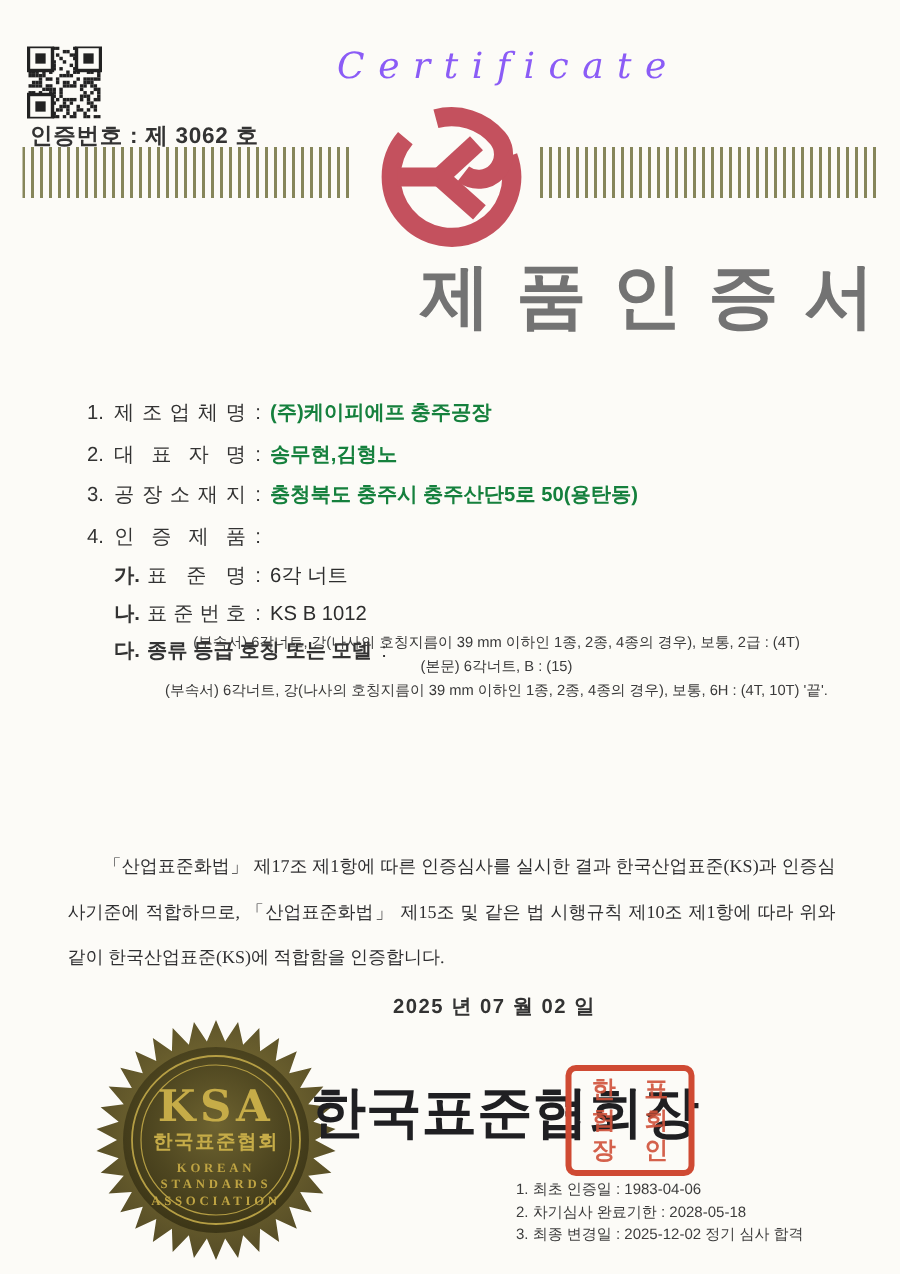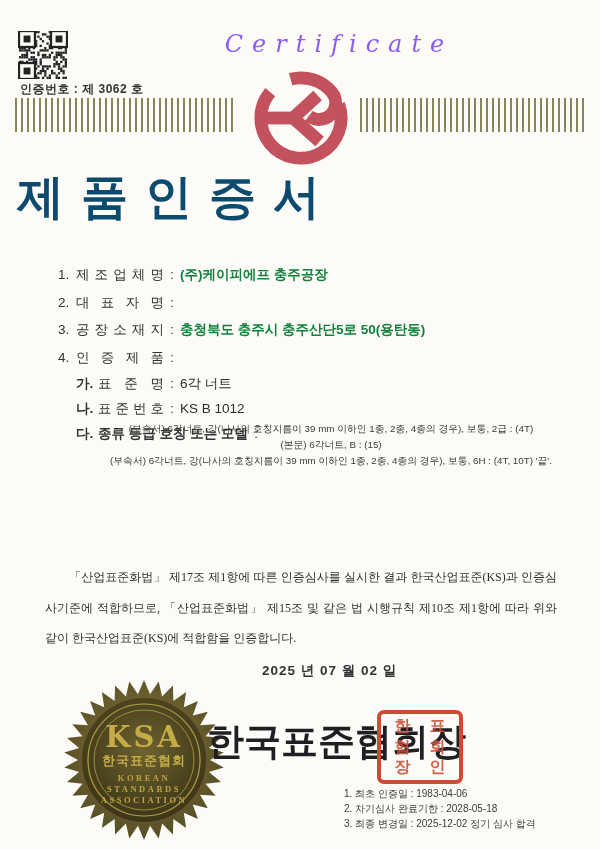--- a/index.html
+++ b/index.html
@@ -5,37 +5,37 @@
   * { margin:0; padding:0; box-sizing:border-box; }
   html,body { background:#e8e8e4; }
   .page {
     position:relative; width:600px; height:849px; margin:0 auto;
     background:#fcfbf7; overflow:hidden;
     font-family:"Liberation Sans", sans-serif; color:#2b2b2b;
   }
 
   
   .qr { position:absolute; left:18px; top:31px; width:50px; height:48px; }
-  .cert-no { position:absolute; left:20px; top:81px; font-size:12px; font-weight:bold; letter-spacing:.5px; color:#333; }
+  .cert-no { position:absolute; left:20px; top:81px; font-size:15px; font-weight:bold; letter-spacing:.5px; color:#333; }
   .script-title {
     position:absolute; left:0; top:30px; width:100%; text-align:center;
     font-family:"DejaVu Serif", serif; font-style:italic;
     font-size:24px; letter-spacing:9px; color:#8b5cf6; font-weight:400;margin-left:39px;
   }
   .bars { position:absolute; top:98px; height:34px;
     background:repeating-linear-gradient(90deg,#86865a 0 2px, rgba(0,0,0,0) 2px 6px); }
   .bars-left  { left:15px;  width:220px; }
   .bars-right { left:360px; width:226px; }
   .ks-logo { position:absolute; left:252px; top:68px; width:98px; height:100px; }
 
   
   .doc-title {
-    position:absolute; left:0; top:166px; width:100%; text-align:left;
+    position:absolute; left:0; top:166px; width:100%; text-align:right;
     font-family:Liberation Mono, monospace; font-weight:bold;
-    font-size:47px; letter-spacing:17px; text-indent:17px; color:#0c4a6e;
+    font-size:47px; letter-spacing:17px; text-indent:17px; color:#737373;
   }
 
   
   .fields { position:absolute; left:58px; top:261px; width:500px; }
   .frow { display:flex; font-size:13.5px; line-height:27.5px; color:#333; }
   .frow .no { width:18px; }
   .frow .lbl { width:88px; text-align:justify; text-align-last:justify; }
   .frow .colon { width:16px; text-align:center; }
   .frow .val { font-weight:bold; color:#15803d; }
 
@@ -253,20 +253,21 @@
     <div class="frow">
       <span class="no">1.</span>
       <span class="lbl">제 조 업 체 명</span>
       <span class="colon">:</span>
       <span class="val">(주)케이피에프 충주공장</span>
     </div>
     <div class="frow">
       <span class="no">2.</span>
       <span class="lbl">대 표 자 명</span>
       <span class="colon">:</span>
+      <span class="val">송무현,김형노</span>
     </div>
     <div class="frow">
       <span class="no">3.</span>
       <span class="lbl">공 장 소 재 지</span>
       <span class="colon">:</span>
       <span class="val">충청북도 충주시 충주산단5로 50(용탄동)</span>
     </div>
     <div class="frow">
       <span class="no">4.</span>
       <span class="lbl">인 증 제 품</span>

